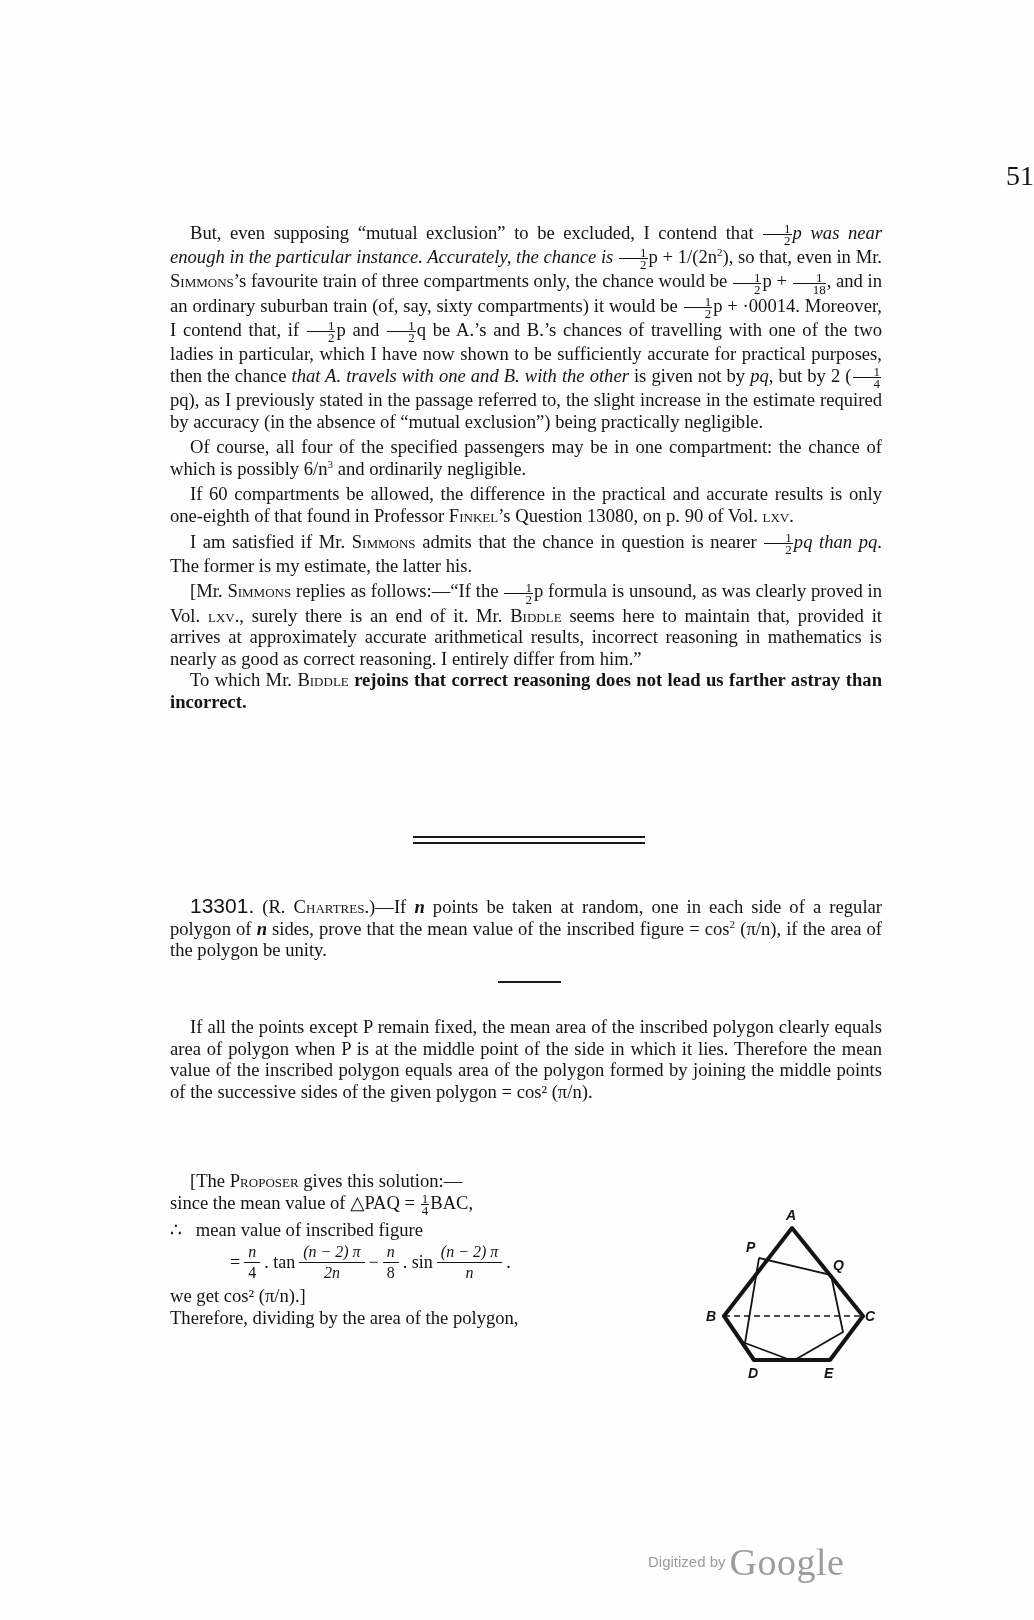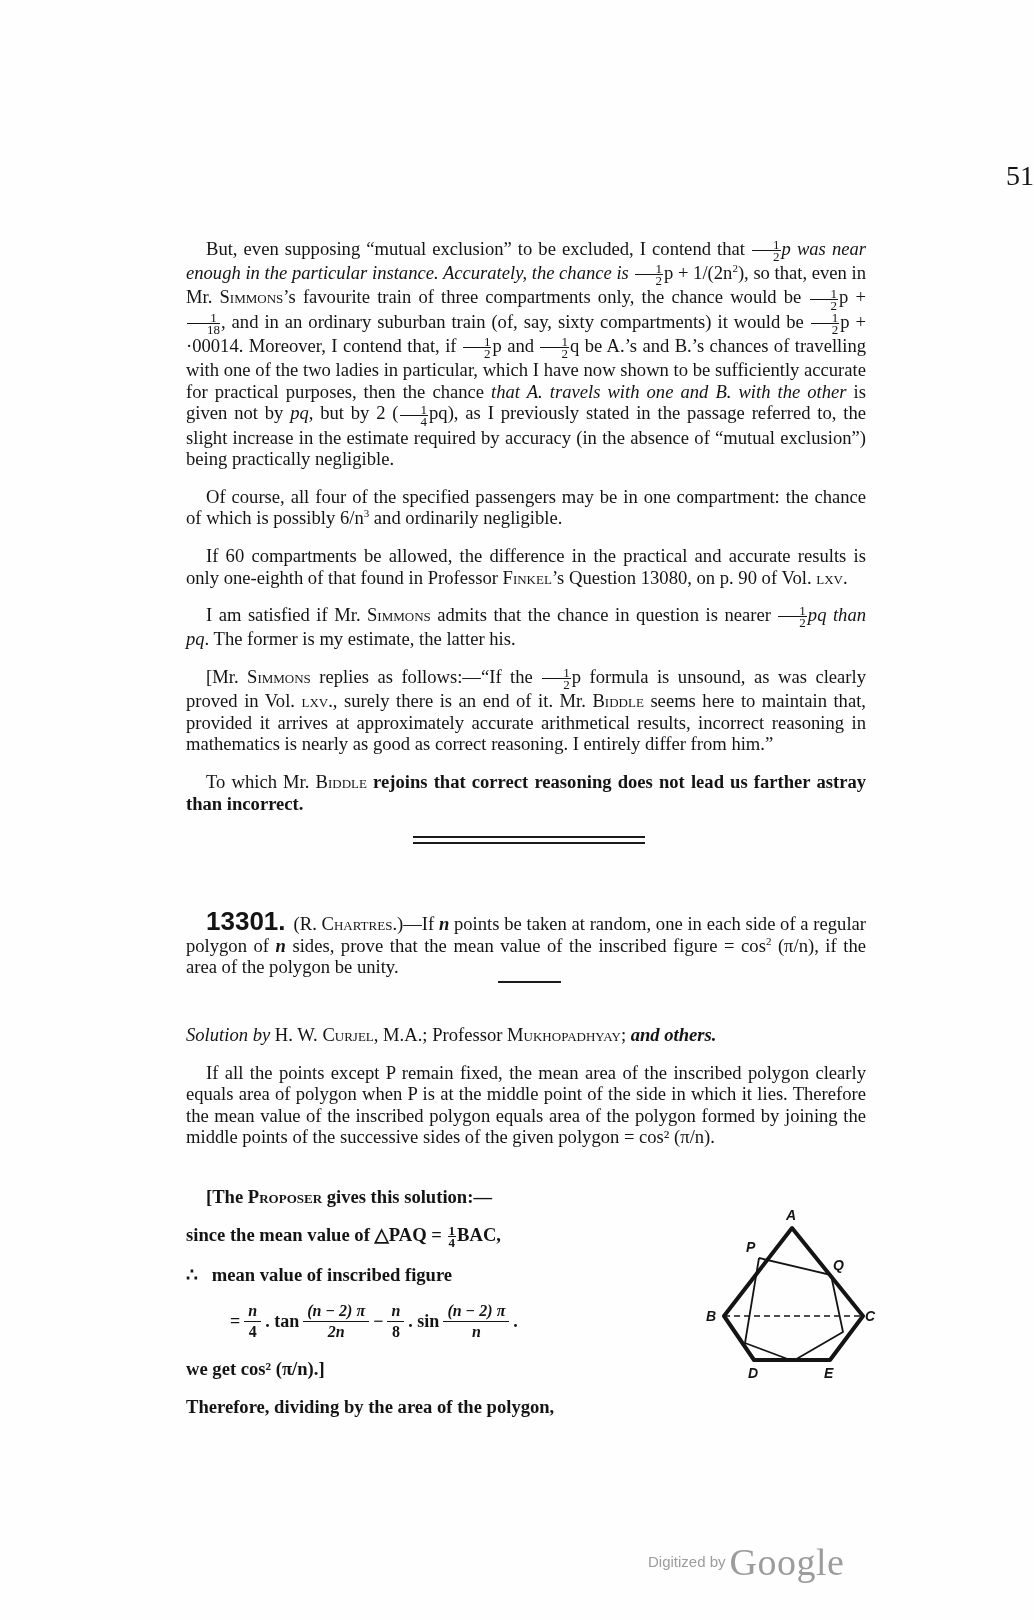--- a/index.html
+++ b/index.html
@@ -4,32 +4,32 @@
 <style>
   html, body { margin: 0; padding: 0; background: #ffffff; }
   body { width: 1034px; height: 1620px; position: relative; overflow: hidden;
          font-family: "DejaVu Serif", "Liberation Serif", serif; color: #141414; }
   .page { position: absolute; left: 0; top: 0; width: 1034px; height: 1620px; background: #fefefe; }
   .pagenum { position: absolute; left: 0; width: 1034px; top: 160px; text-align: right;
              font-family: "Liberation Serif", serif; font-size: 28px; }
   .block { position: absolute; left: 170px; width: 712px;
            font-family: "Liberation Serif", serif; font-size: 18.6px; line-height: 21.6px;
            text-align: justify; }
-  .block p { margin: 16px; }
+  .block p { margin: 0; }
   .indent { text-indent: 20px; }
   .gap { margin-top: 4px !important; }
   .sc { font-variant: small-caps; }
   i, .it { font-style: italic; }
   b { font-weight: bold; }
   .frac { display: inline-block; vertical-align: middle; text-align: center; font-size: 13px; line-height: 11px; margin: 0 1px; }
   .frac > span { display: block; }
   .frac > span.num { border-bottom: 1px solid #141414; padding: 0 1px; }
   .sup { vertical-align: super; font-size: 11px; line-height: 0; }
   .rule { position: absolute; background: #1a1a1a; }
-  .qnum { font-family: "Liberation Sans", sans-serif; font-weight: bold; font-size: 26px; margin-right: 8px; }
+  .qnum { font-family: "Liberation Sans", sans-serif; font-weight: normal; font-size: 21px; margin-right: 8px; }
   .eq { display: flex; align-items: center; margin: 2px 0 2px 60px; font-size: 18px; }
   .bigfrac { display: inline-flex; flex-direction: column; align-items: center; margin: 0 4px; font-size: 16px; line-height: 20px; }
   .bigfrac .num { border-bottom: 1.3px solid #141414; padding: 0 4px; }
   .diagram { position: absolute; left: 690px; top: 1200px; width: 200px; height: 180px; }
   .watermark { position: absolute; left: 648px; top: 1540px; display: flex; align-items: flex-end; color: #9c9c9c; }
   .wm-small { font-family: "Liberation Sans", sans-serif; font-size: 15px; margin-right: 4px; margin-bottom: 14px; }
   .wm-big { font-family: "Liberation Serif", serif; font-size: 38px; letter-spacing: 0.5px; }
 </style>
 </head>
 <body>
@@ -55,25 +55,24 @@
   <div class="rule" style="left:413px; top:836px; width:232px; height:2px;"></div>
   <div class="rule" style="left:413px; top:842px; width:232px; height:2px;"></div>
 
   <div class="block" style="top:895px;">
     <p class="indent"><span class="qnum">13301.</span><span>(R. </span><span class="sc">Chartres</span><span>.)—If </span><b><i>n</i></b><span> points be taken at random, one in each side of a regular polygon of </span><b><i>n</i></b><span> sides, prove that the mean value of the inscribed figure = cos</span><span class="sup">2</span><span> (π/n), if the area of the polygon be unity.</span></p>
   </div>
 
   <div class="rule" style="left:498px; top:981px; width:63px; height:2px;"></div>
 
   <div class="block" style="top:1008px;">
-    <p style="text-indent:0;"><i>Solution by</i><span> H. W. </span><span class="sc">Curjel</span><span>, M.A.; Professor </span><span class="sc">Mukhopadhyay</span><span>; </span><i><b>and others.</b></i></p>
     <p class="indent gap" style="margin-top:8px !important;">If all the points except P remain fixed, the mean area of the inscribed polygon clearly equals area of polygon when P is at the middle point of the side in which it lies.  Therefore the mean value of the inscribed polygon equals area of the polygon formed by joining the middle points of the successive sides of the given polygon = cos² (π/n).</p>
   </div>
 
-  <div class="block" style="top:1170px; width:480px;font-weight:bold;">
+  <div class="block" style="top:1170px; width:480px;">
     <p class="indent"><span>[The </span><span class="sc">Proposer</span><span> gives this solution:—</span></p>
     <p><span>since the mean value of △PAQ = </span><span class="frac"><span class="num">1</span><span>4</span></span><span>BAC,</span></p>
     <p style="margin-top:3px;"><span>∴</span>&nbsp;&nbsp;&nbsp;<span>mean value of inscribed figure</span></p>
     <div class="eq">
       <span>=</span>
       <span class="bigfrac">
           <i class="num">n</i>
           <span>4</span>
         </span>
       <span>. tan</span>

